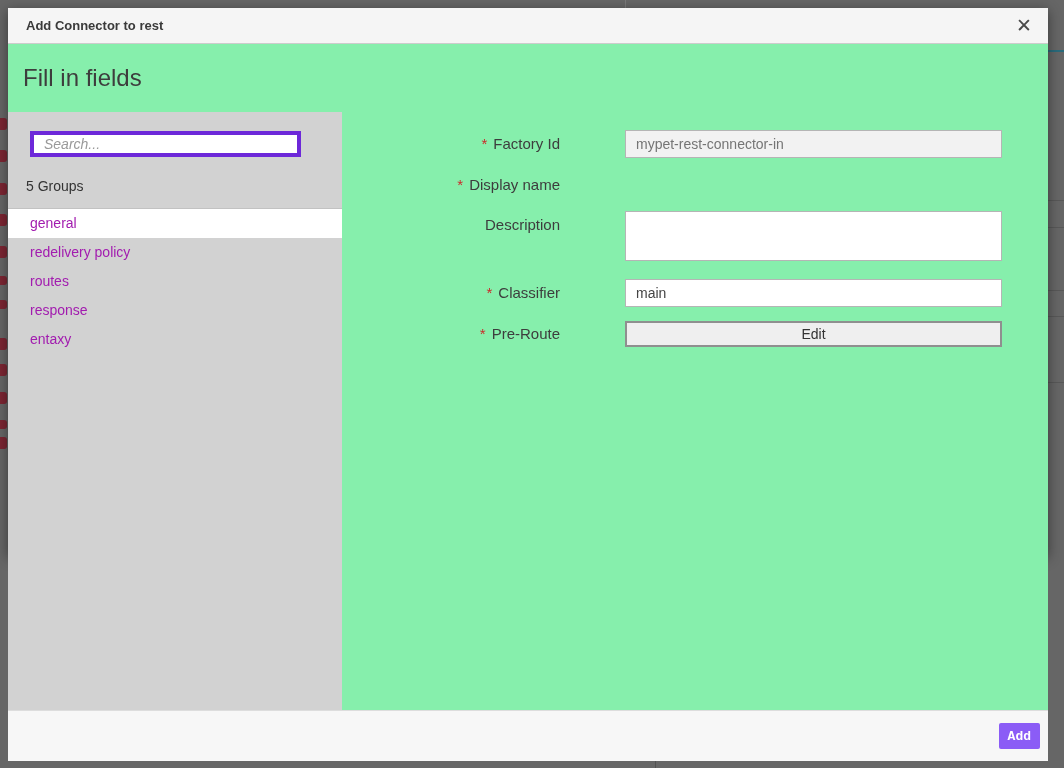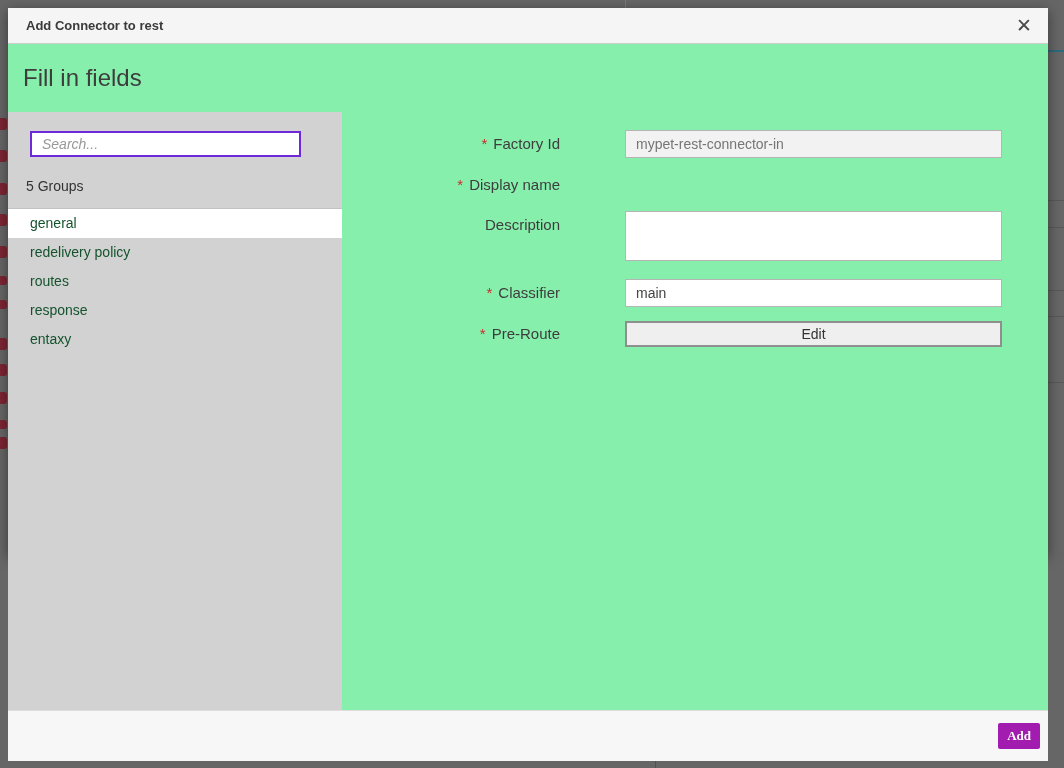--- a/index.html
+++ b/index.html
@@ -44,29 +44,29 @@
     display: flex; align-items: center; padding-left: 15px;
   }
   .heading-bar .heading { font-size: 24px; color: #3d3d3d; font-weight: normal; }
 
   .content { display: flex; height: 598px; }
 
   
   .sidebar { width: 334px; background: #d2d2d2; flex: none; }
   .search-input {
     display: block; margin: 19px 0 0 22px; width: 271px; height: 26px;
-    border: 2px solid #6d28d9; background: #ffffff; padding: 0 10px;
+    border: 4px solid #6d28d9; background: #ffffff; padding: 0 10px;
     font-size: 14px; color: #444; font-family: "Liberation Sans", sans-serif;
   }
   .search-input::placeholder { font-style: italic; color: #999; }
   .groups-label { margin-top: 22px; padding-left: 18px; font-size: 14px; color: #333; height: 15px; line-height: 15px; }
   .group-list { margin-top: 14px; list-style: none; border-top: 1px solid #c2c2c2; }
   .group-item {
     height: 29px; line-height: 29px; padding-left: 22px;
-    font-size: 14px; color: #14532d; cursor: pointer;
+    font-size: 14px; color: #a21caf; cursor: pointer;
   }
   .group-item.selected { background: #ffffff; }
 
   
   .main { flex: 1; background: #86efac; padding-top: 18px; }
   .form-row { display: flex; }
   .form-row .label-cell {
     width: 218px; text-align: right; font-size: 15px; color: #3d3d3d;
   }
   .req { color: #cc2a2a; margin-right: 6px; }
@@ -96,23 +96,23 @@
     font-size: 14px; color: #333; cursor: pointer;
     font-family: "Liberation Sans", sans-serif;
   }
 
   
   .footer {
     height: 51px; background: #f7f7f7; border-top: 1px solid #dddddd; position: relative;
   }
   .add-btn {
     position: absolute; right: 8px; top: 12px; min-width: 41px; height: 26px;
-    background: #a21caf; color: #ffffff; font-weight: bold; font-size: 13px;
+    background: #8b5cf6; color: #ffffff; font-weight: bold; font-size: 13px;
     border: none; border-radius: 2px; padding: 0 9px; cursor: pointer;
-    font-family: Liberation Serif, serif;
+    font-family: Liberation Mono, monospace;
   }
 </style>
 </head>
 <body>
 
 <div>
   <div class="bg-blob" style="top:118px"></div>
   <div class="bg-blob" style="top:150px"></div>
   <div class="bg-blob" style="top:183px"></div>
   <div class="bg-blob" style="top:214px"></div>

